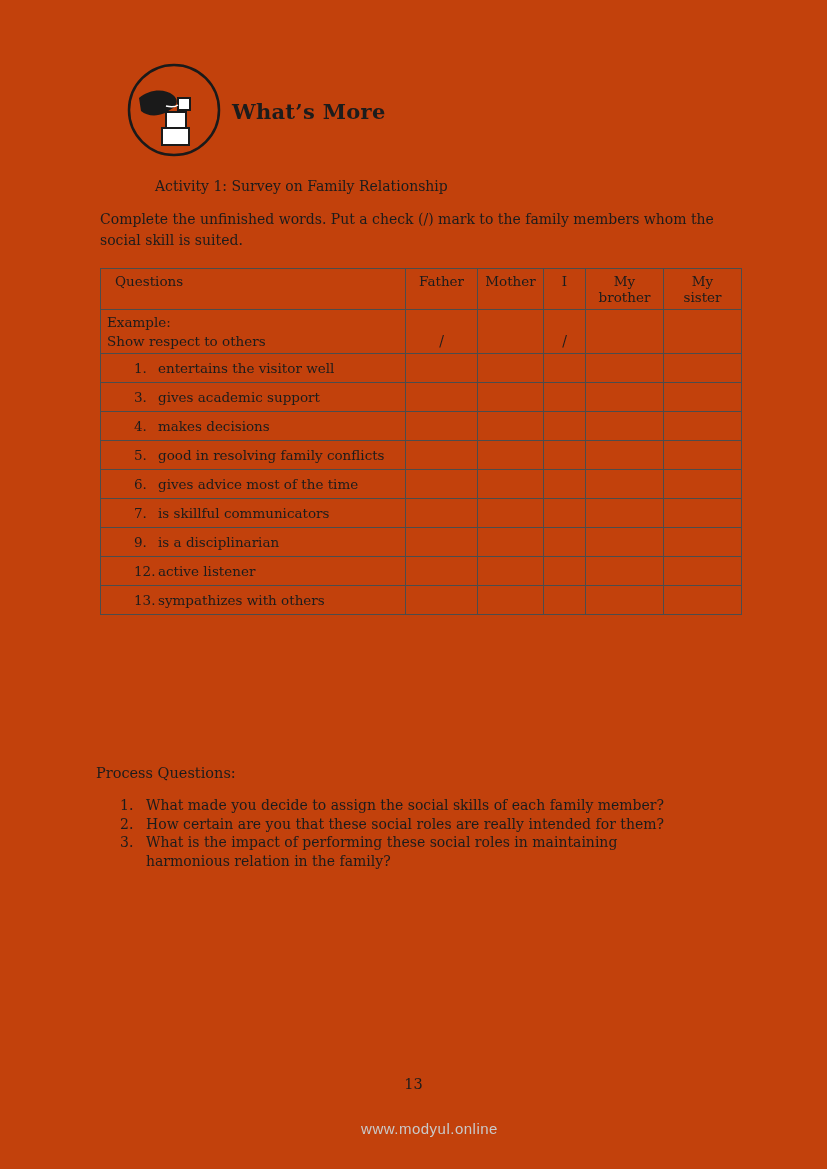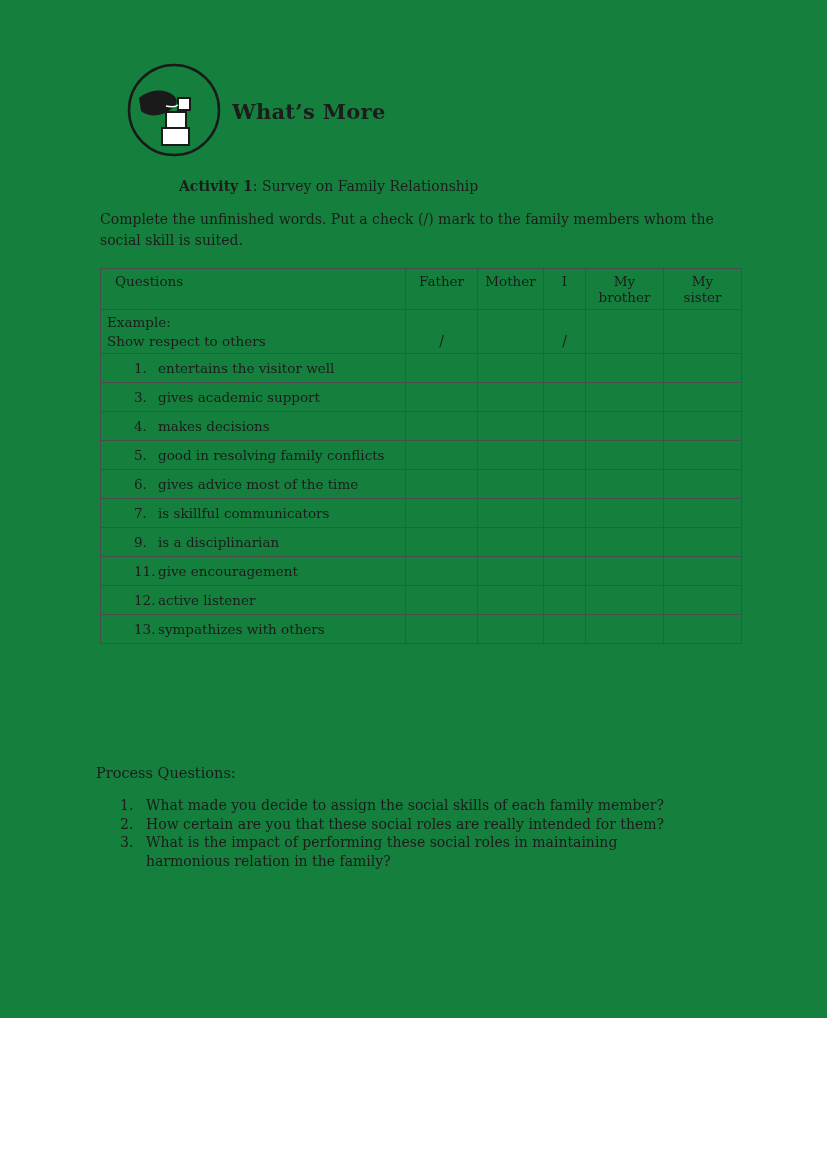--- a/index.html
+++ b/index.html
@@ -1,33 +1,33 @@
 <!DOCTYPE html>
 <html><head>
 <meta charset="utf-8">
 <style>
   html,body { margin:0; padding:0; background:#ffffff; }
   .page {
     position:relative;
-    width:827px; height:1018px;
-    background:#15803d;
+    width:827px; height:1169px;
+    background:#c2410c;
     font-family:"DejaVu Serif", serif;
     color:#1c1c1c;
     overflow:hidden;
   }
   
   .icon-wrap { position:absolute; left:126px; top:62px; width:96px; height:96px; }
   
   .whats-more {
     position:absolute; left:232px; top:99px;
     font-size:21px; font-weight:bold; letter-spacing:.3px;
   }
   
   .activity { position:absolute; left:155px; top:178px; font-size:14px; }
-  .activity b { font-weight:bold;margin-left:24px; }
+  .activity b { font-weight:normal; }
   
   .instructions {
     position:absolute; left:100px; top:209px; width:645px;
     font-size:14px; line-height:21px;
   }
   
   .survey {
     position:absolute; left:100px; top:268px;
     border-collapse:collapse; table-layout:fixed; width:641px;
   }
@@ -167,28 +167,20 @@
       </tr>
       <tr class="data">
         <td class="q"><span class="num">9.</span><span>is a disciplinarian</span></td>
         <td></td>
           <td></td>
           <td></td>
           <td></td>
           <td></td>
       </tr>
       <tr class="data">
-        <td class="q"><span class="num">11.</span><span>give encouragement</span></td>
-        <td></td>
-          <td></td>
-          <td></td>
-          <td></td>
-          <td></td>
-      </tr>
-      <tr class="data">
         <td class="q"><span class="num">12.</span><span>active listener</span></td>
         <td></td>
           <td></td>
           <td></td>
           <td></td>
           <td></td>
       </tr>
       <tr class="data">
         <td class="q"><span class="num">13.</span><span>sympathizes with others</span></td>
         <td></td>

